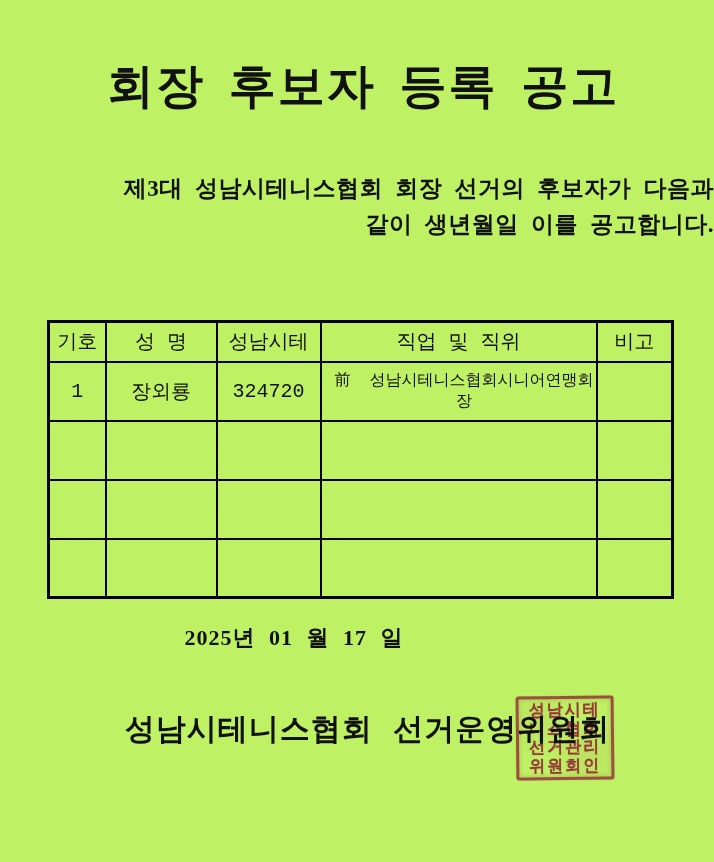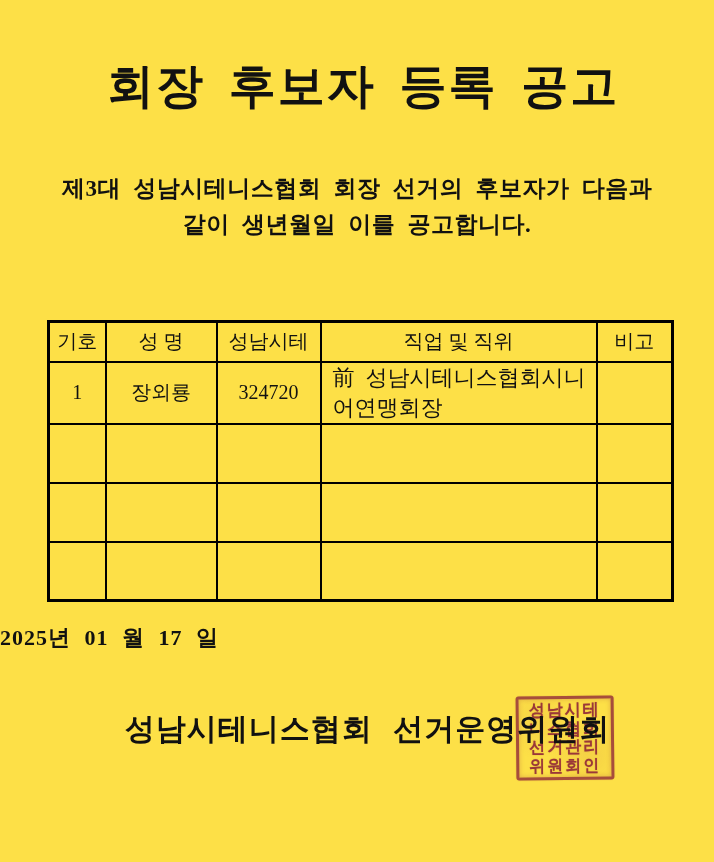--- a/index.html
+++ b/index.html
@@ -4,21 +4,21 @@
 <style>
   html, body {
     margin: 0;
     padding: 0;
     background: #ffffff;
   }
   #page {
     position: relative;
     width: 714px;
     height: 862px;
-    background: #fde047;
+    background: #bef264;
     overflow: hidden;
     font-family: "Liberation Serif", serif;
     color: #111111;
   }
 
   
   .doc-title {
     position: absolute;
     top: 58px;
     left: 0;
@@ -33,65 +33,65 @@
     padding-left: 12px;
     box-sizing: border-box;
   }
 
   
   .intro {
     position: absolute;
     top: 171px;
     left: 0;
     width: 714px;
-    text-align: center;
+    text-align: right;
     font-size: 23px;
     line-height: 36px;
     font-weight: bold;
     letter-spacing: 0.5px;
     word-spacing: 6px;
   }
 
   
   table.candidates {
     position: absolute;
     left: 47px;
     top: 320px;
     border-collapse: collapse;
     table-layout: fixed;
     width: 624px;
     border: 3px solid #000000;
-    font-family: Liberation Serif, serif;
+    font-family: Liberation Mono, monospace;
   }
   table.candidates th,
   table.candidates td {
     border: 2px solid #000000;
     text-align: center;
     vertical-align: middle;
     font-size: 20px;
     font-weight: normal;
     padding: 0;
     overflow: hidden;
     white-space: pre-wrap;
   }
   table.candidates thead tr { height: 40px; }
   table.candidates tbody tr { height: 59px; }
   table.candidates td.cell-position {
-    text-align: left;
+    text-align: center;
     padding-left: 11px;
-    font-size: 22px;
+    font-size: 16px;
   }
 
   
   .date-line {
     position: absolute;
     top: 624px;
     left: 0;
     width: 588px;
-    text-align: left;
+    text-align: center;
     font-size: 22px;
     line-height: 27px;
     font-weight: bold;
     word-spacing: 7px;
     letter-spacing: 1px;
   }
 
   
   .issuer-line {
     position: absolute;

